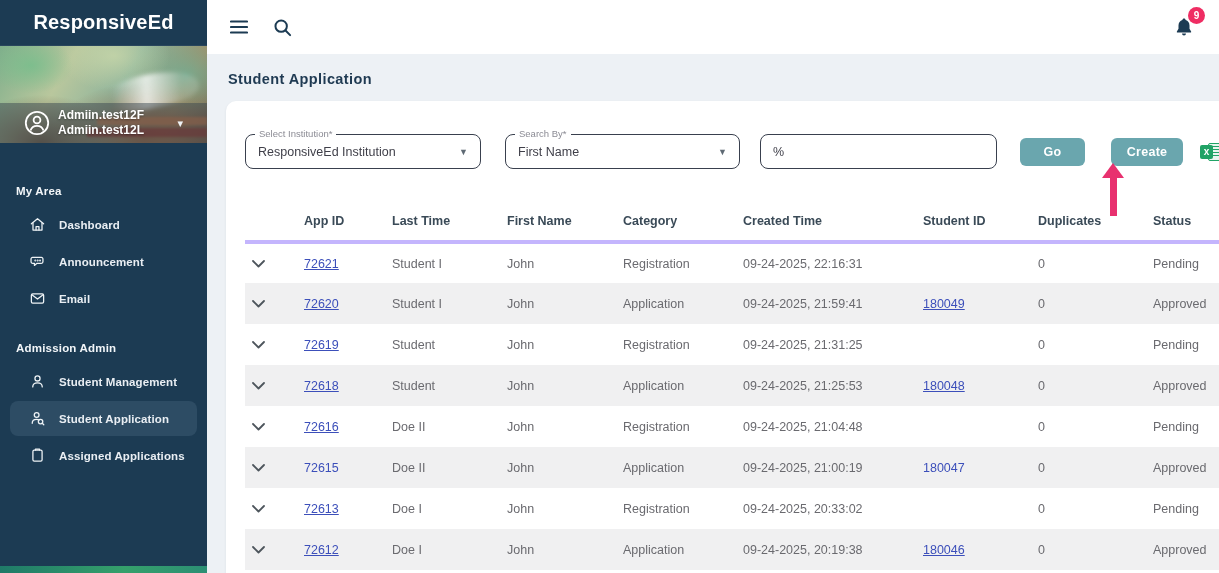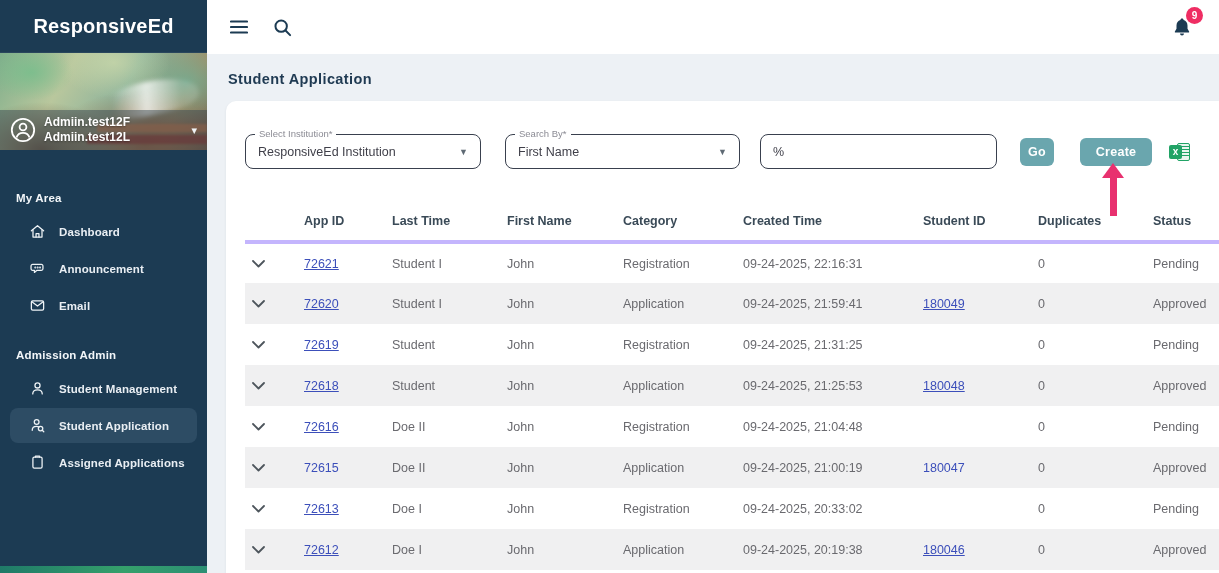--- a/index.html
+++ b/index.html
@@ -1,37 +1,37 @@
 <!DOCTYPE html>
 <html><head>
 <meta charset="utf-8">
 <style>
   * { margin:0; padding:0; box-sizing:border-box; }
   html,body { width:1219px; height:573px; overflow:hidden; }
   body { font-family:"Liberation Sans", sans-serif; background:#edf1f5; display:flex; }
 
   
   .sidebar { width:207px; min-width:207px; height:573px; background:#1c3b53; color:#e9eef3; position:relative; display:flex; flex-direction:column; }
-  .logo-band { height:53px; display:flex; align-items:center; justify-content:center; background:#1c3b53; border-bottom:1px solid rgba(255,255,255,.06); }
+  .logo-band { height:46px; display:flex; align-items:center; justify-content:center; background:#1c3b53; border-bottom:1px solid rgba(255,255,255,.06); }
   .logo-band .logo { font-size:20px; font-weight:700; color:#ffffff; letter-spacing:.2px; }
   .user-panel { height:97px; position:relative; overflow:hidden; }
   .photo {
     position:absolute; inset:0;
     background:
       radial-gradient(60px 40px at 15% 20%, rgba(120,190,140,.85), rgba(120,190,140,0) 70%),
       radial-gradient(80px 50px at 55% 10%, rgba(200,215,170,.8), rgba(200,215,170,0) 70%),
       radial-gradient(90px 60px at 90% 30%, rgba(110,175,150,.8), rgba(110,175,150,0) 75%),
       radial-gradient(120px 70px at 70% 95%, rgba(150,95,60,.9), rgba(150,95,60,0) 80%),
       radial-gradient(100px 60px at 20% 100%, rgba(105,80,60,.9), rgba(105,80,60,0) 80%),
       linear-gradient(120deg, #7fae8b 0%, #b9c79d 30%, #8fb49c 55%, #a98a62 80%, #6d5644 100%);
   }
   .photo .page-streak { position:absolute; right:8px; top:28px; width:95px; height:34px; background:linear-gradient(100deg, rgba(255,255,255,0) 10%, rgba(255,255,255,.75) 45%, rgba(255,255,255,.15) 80%); transform:rotate(-12deg); border-radius:50% 60% 40% 50%; filter:blur(2px); }
   .photo .spine1 { position:absolute; right:0; bottom:6px; width:120px; height:9px; background:rgba(150,50,40,.75); filter:blur(1px); }
   .photo .spine2 { position:absolute; right:0; bottom:18px; width:110px; height:8px; background:rgba(205,120,70,.7); filter:blur(1px); }
-  .user-row { position:absolute; left:0; right:0; bottom:0; height:40px; background:rgba(55,70,80,.48); display:flex; align-items:center; padding:0 10px; cursor:pointer; }
+  .user-row { position:absolute; left:0; right:0; bottom:0; height:40px; background:rgba(55,70,80,.48); display:flex; align-items:center; padding:0 24px; cursor:pointer; }
   .avatar { width:26px; height:26px; min-width:26px; border-radius:50%; display:flex; align-items:center; justify-content:center; color:#fff; }
   .user-names { margin-left:8px; line-height:1.25; }
   .user-names div { font-size:12px; font-weight:700; color:#ffffff; text-shadow:0 1px 2px rgba(0,0,0,.35); }
   .user-chevron { margin-left:auto; color:#f0f4f7; font-size:11px; }
 
   .nav { padding:32px 0 0 0; flex:1; }
   .section-label { font-size:11.5px; font-weight:700; color:#f2f6f9; padding:10px 16px 8px 16px; letter-spacing:.2px; }
   .nav-item { display:flex; align-items:center; gap:13px; margin:2px 10px; padding:9px 8px 9px 19px; border-radius:8px; cursor:pointer; color:#e9eef3; }
   .nav-item.active { background:#2d4c64; }
   .nav-item .nicon { width:17px; height:17px; display:flex; align-items:center; justify-content:center; color:#eef3f6; }
@@ -55,21 +55,21 @@
   
   .filters { display:flex; align-items:center; }
   .field { position:relative; height:35px; border:1.5px solid #39404e; border-radius:8px; background:#fff; display:flex; align-items:center; padding:0 12px; }
   .field .flabel { position:absolute; top:-7px; left:9px; font-size:9.5px; color:#8b8b94; background:#fff; padding:0 4px; white-space:nowrap; }
   .field .fvalue { font-size:12.5px; color:#3f3f49; }
   .field .caret { margin-left:auto; color:#5f6a74; font-size:9px; padding-left:8px; }
   .f-institution { width:236px; }
   .f-searchby { width:235px; margin-left:24px; }
   .f-query { width:237px; margin-left:20px; border-width:1.5px; }
   .btn { height:28px; border:none; border-radius:6px; background:#6aa6ae; color:#ffffff; font-family:inherit; font-size:12.5px; font-weight:600; letter-spacing:.3px; cursor:pointer; }
-  .btn-go { width:34px; margin-left:23px; }
+  .btn-go { width:65px; margin-left:23px; }
   .btn-create { width:72px; margin-left:26px; }
   .excel { width:21px; height:20px; margin-left:17px; position:relative; cursor:pointer; }
   .excel .sheet { position:absolute; right:0; top:1px; width:13px; height:18px; background:#e9f5ef; border:1px solid #21a366; border-radius:2px; }
   .excel .sheet i { display:block; height:3.2px; border-bottom:1px solid #21a366; }
   .excel .front { position:absolute; left:0; top:3px; width:13px; height:14px; background:#21a366; border-radius:2px; color:#fff; font-size:10px; font-weight:700; font-style:normal; display:flex; align-items:center; justify-content:center; }
 
   
   .arrow { position:absolute; left:876px; top:62px; width:22px; height:53px; pointer-events:none; }
   .arrow .head { width:0; height:0; border-left:11px solid transparent; border-right:11px solid transparent; border-bottom:15px solid #e8316f; }
   .arrow .shaft { width:7px; height:38px; background:#e8316f; margin:0 auto; }

